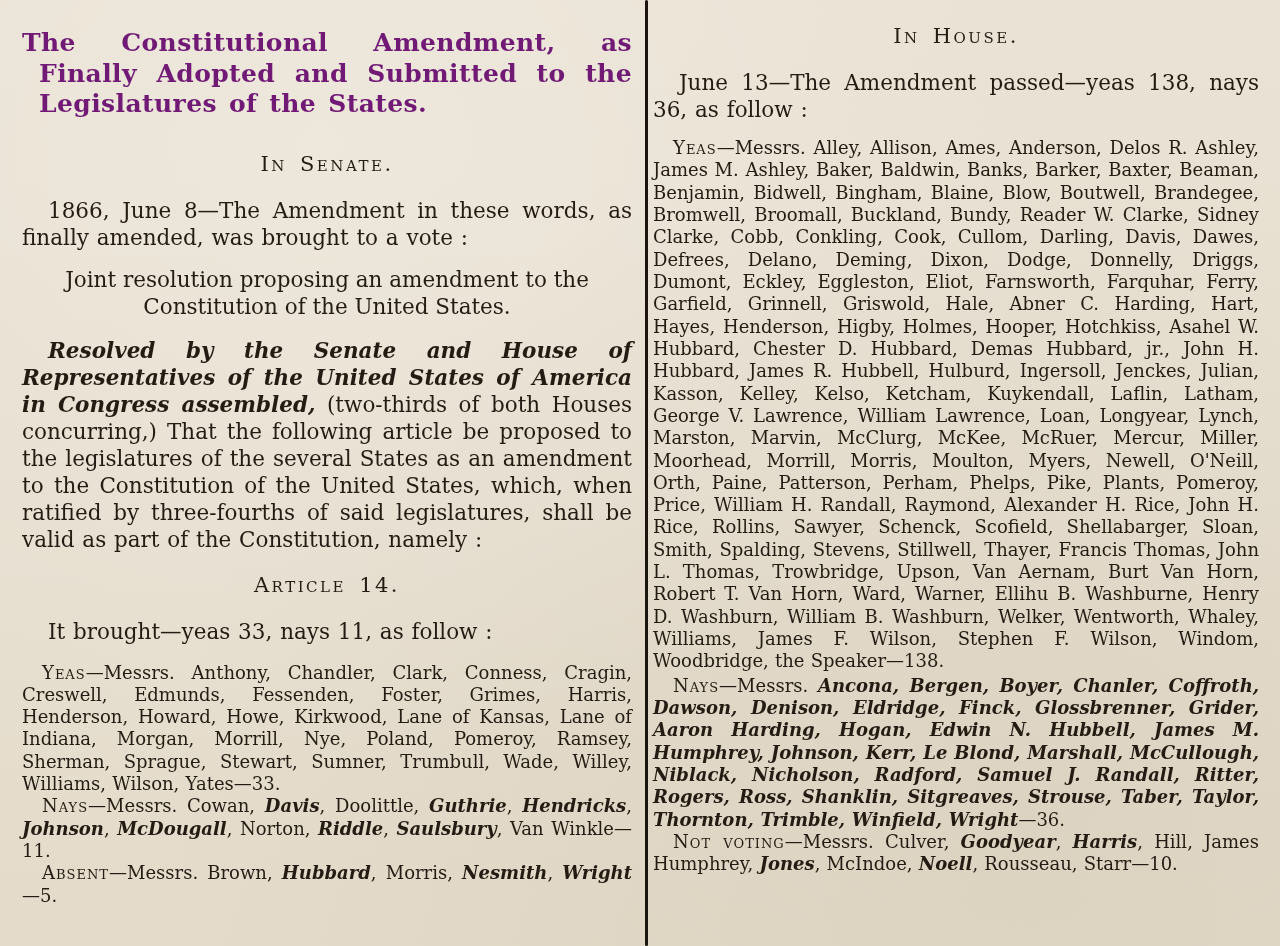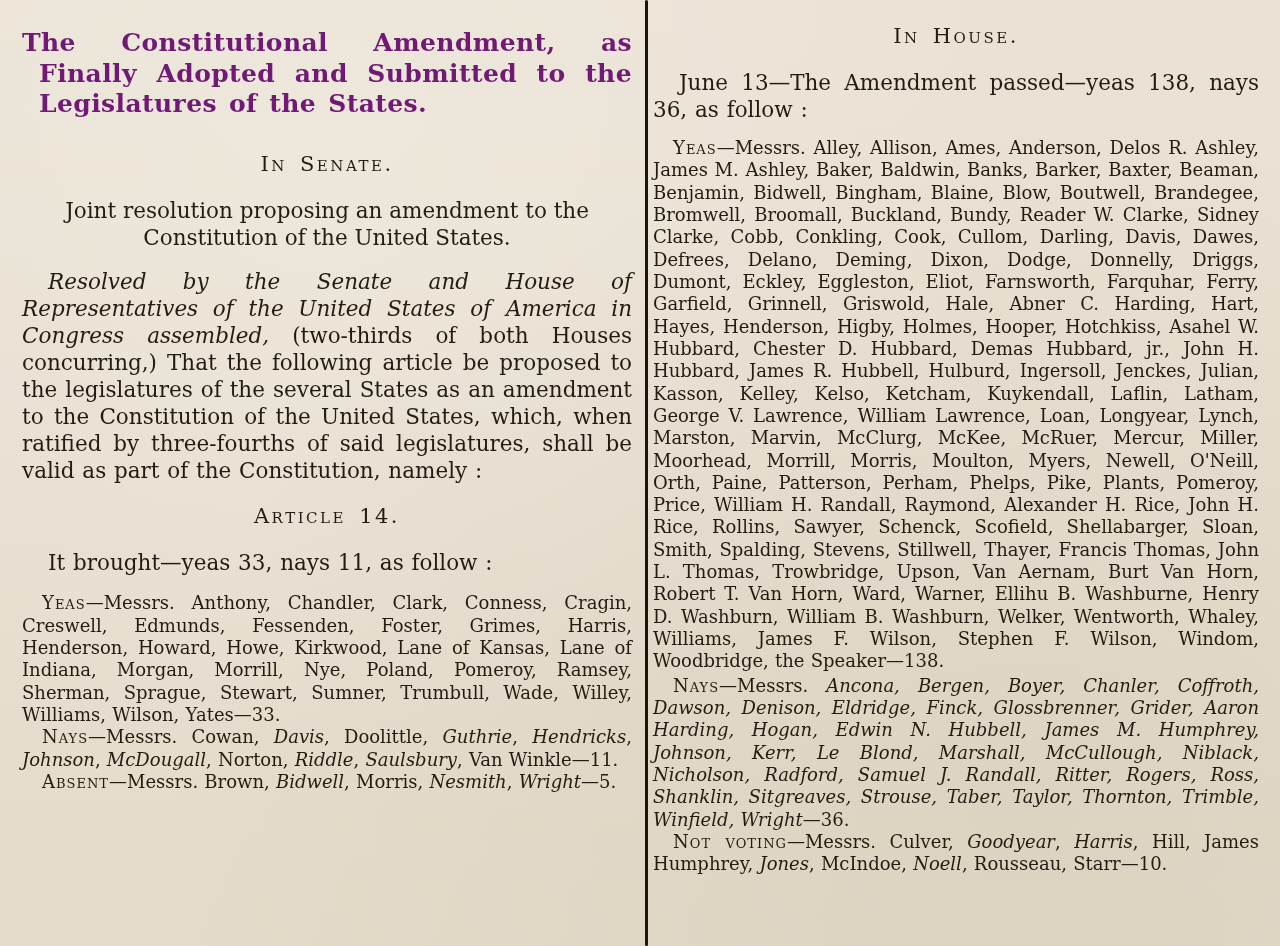--- a/index.html
+++ b/index.html
@@ -86,53 +86,54 @@
     margin: 0;
     word-spacing: 0.5px;
   }
   .mt-resolved { margin-top: 17px; }
   .mt-passed   { margin-top: 16px; }
   .mt-yeas     { margin-top: 16px; }
   .mt-group    { margin-top: 0px; }
   .mt-right-yeas { margin-top: 14px; }
   .mt-right-nays { margin-top: 2px; }
 
-  em { font-style: italic; }
+  em { font-style: italic; font-weight: bold; }
   .sc {
     font-variant: small-caps;
     letter-spacing: 1px;
   }
   .p-sm .sc { font-size: 18px; }
 </style>
 </head>
 <body>
 
 <div class="page">
 
   <div class="divider"></div>
 
   <div class="col col-left">
     <p class="doc-title">The Constitutional Amendment, as Finally Adopted and Submitted to the Legislatures of the States.</p>
 
     <p class="heading mt-senate">In Senate.</p>
 
+    <p class="p-lg">1866, June 8—The Amendment in these words, as finally amended, was brought to a vote :</p>
 
     <p class="p-center">Joint resolution proposing an amendment to the Constitution of the United States.</p>
 
     <p class="p-lg mt-resolved"><em>Resolved by the Senate and House of Representatives of the United States of America in Congress assembled,</em><span> (two-thirds of both Houses concurring,) That the following article be proposed to the legislatures of the several States as an amendment to the Constitution of the United States, which, when ratified by three-fourths of said legislatures, shall be valid as part of the Constitution, namely :</span></p>
 
     <p class="heading mt-article">Article 14.</p>
 
     <p class="p-lg mt-passed">It brought—yeas 33, nays 11, as follow :</p>
 
     <p class="p-sm mt-yeas"><span class="sc">Yeas</span><span>—Messrs. Anthony, Chandler, Clark, Conness, Cragin, Creswell, Edmunds, Fessenden, Foster, Grimes, Harris, Henderson, Howard, Howe, Kirkwood, Lane of Kansas, Lane of Indiana, Morgan, Morrill, Nye, Poland, Pomeroy, Ramsey, Sherman, Sprague, Stewart, Sumner, Trumbull, Wade, Willey, Williams, Wilson, Yates—33.</span></p>
 
     <p class="p-sm mt-group"><span class="sc">Nays</span><span>—Messrs. Cowan, </span><em>Davis</em><span>, Doolittle, </span><em>Guthrie</em><span>, </span><em>Hendricks</em><span>, </span><em>Johnson</em><span>, </span><em>McDougall</em><span>, Norton, </span><em>Riddle</em><span>, </span><em>Saulsbury</em><span>, Van Winkle—11.</span></p>
 
-    <p class="p-sm mt-group"><span class="sc">Absent</span><span>—Messrs. Brown, </span><em>Bidwell</em><span>, Morris, </span><em>Nesmith</em><span>, </span><em>Wright</em><span>—5.</span></p>
+    <p class="p-sm mt-group"><span class="sc">Absent</span><span>—Messrs. Brown, </span><em>Hubbard</em><span>, Morris, </span><em>Nesmith</em><span>, </span><em>Wright</em><span>—5.</span></p>
   </div>
 
   <div class="col col-right">
     <p class="heading mt-house">In House.</p>
 
     <p class="p-lg">June 13—The Amendment passed—yeas 138, nays 36, as follow :</p>
 
     <p class="p-sm mt-right-yeas"><span class="sc">Yeas</span><span>—Messrs. Alley, Allison, Ames, Anderson, Delos R. Ashley, James M. Ashley, Baker, Baldwin, Banks, Barker, Baxter, Beaman, Benjamin, Bidwell, Bingham, Blaine, Blow, Boutwell, Brandegee, Bromwell, Broomall, Buckland, Bundy, Reader W. Clarke, Sidney Clarke, Cobb, Conkling, Cook, Cullom, Darling, Davis, Dawes, Defrees, Delano, Deming, Dixon, Dodge, Donnelly, Driggs, Dumont, Eckley, Eggleston, Eliot, Farnsworth, Farquhar, Ferry, Garfield, Grinnell, Griswold, Hale, Abner C. Harding, Hart, Hayes, Henderson, Higby, Holmes, Hooper, Hotchkiss, Asahel W. Hubbard, Chester D. Hubbard, Demas Hubbard, jr., John H. Hubbard, James R. Hubbell, Hulburd, Ingersoll, Jenckes, Julian, Kasson, Kelley, Kelso, Ketcham, Kuykendall, Laflin, Latham, George V. Lawrence, William Lawrence, Loan, Longyear, Lynch, Marston, Marvin, McClurg, McKee, McRuer, Mercur, Miller, Moorhead, Morrill, Morris, Moulton, Myers, Newell, O'Neill, Orth, Paine, Patterson, Perham, Phelps, Pike, Plants, Pomeroy, Price, William H. Randall, Raymond, Alexander H. Rice, John H. Rice, Rollins, Sawyer, Schenck, Scofield, Shellabarger, Sloan, Smith, Spalding, Stevens, Stillwell, Thayer, Francis Thomas, John L. Thomas, Trowbridge, Upson, Van Aernam, Burt Van Horn, Robert T. Van Horn, Ward, Warner, Ellihu B. Washburne, Henry D. Washburn, William B. Washburn, Welker, Wentworth, Whaley, Williams, James F. Wilson, Stephen F. Wilson, Windom, Woodbridge, the Speaker—138.</span></p>
 
     <p class="p-sm mt-right-nays"><span class="sc">Nays</span><span>—Messrs. </span><em>Ancona, Bergen, Boyer, Chanler, Coffroth, Dawson, Denison, Eldridge, Finck, Glossbrenner, Grider, Aaron Harding, Hogan, Edwin N. Hubbell, James M. Humphrey, Johnson, Kerr, Le Blond, Marshall, McCullough, Niblack, Nicholson, Radford, Samuel J. Randall, Ritter, Rogers, Ross, Shanklin, Sitgreaves, Strouse, Taber, Taylor, Thornton, Trimble, Winfield, Wright</em><span>—36.</span></p>

